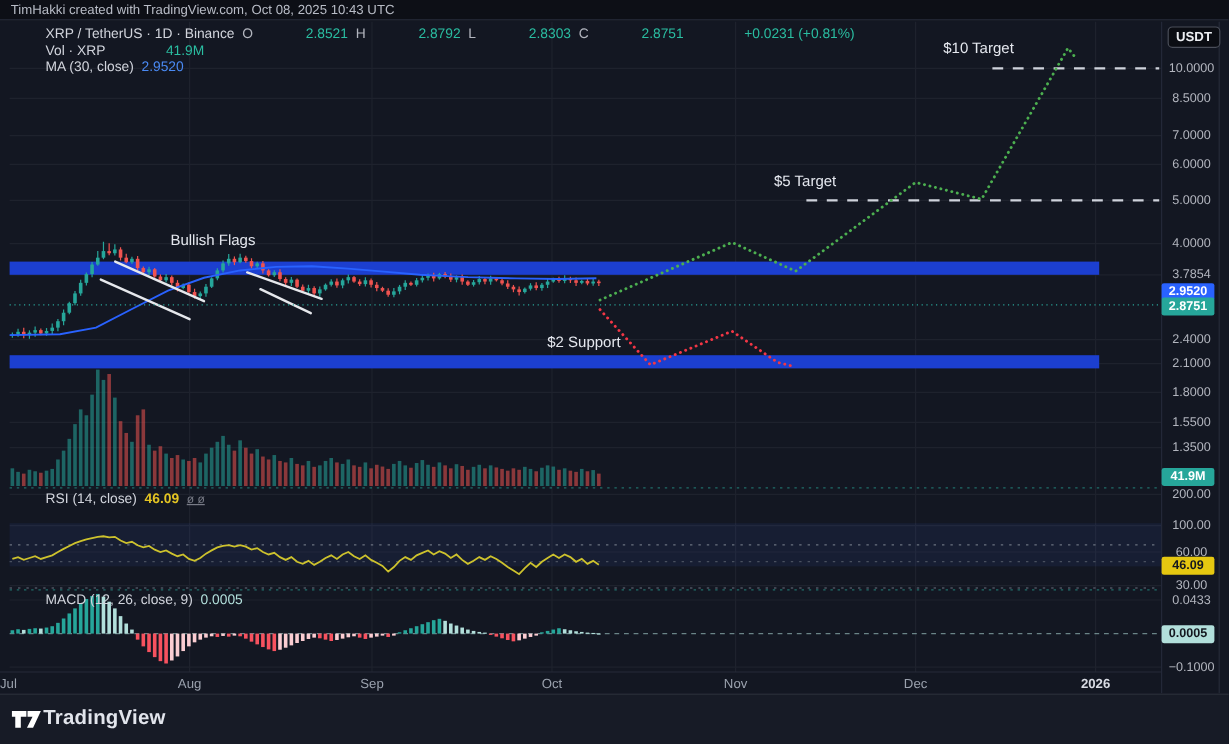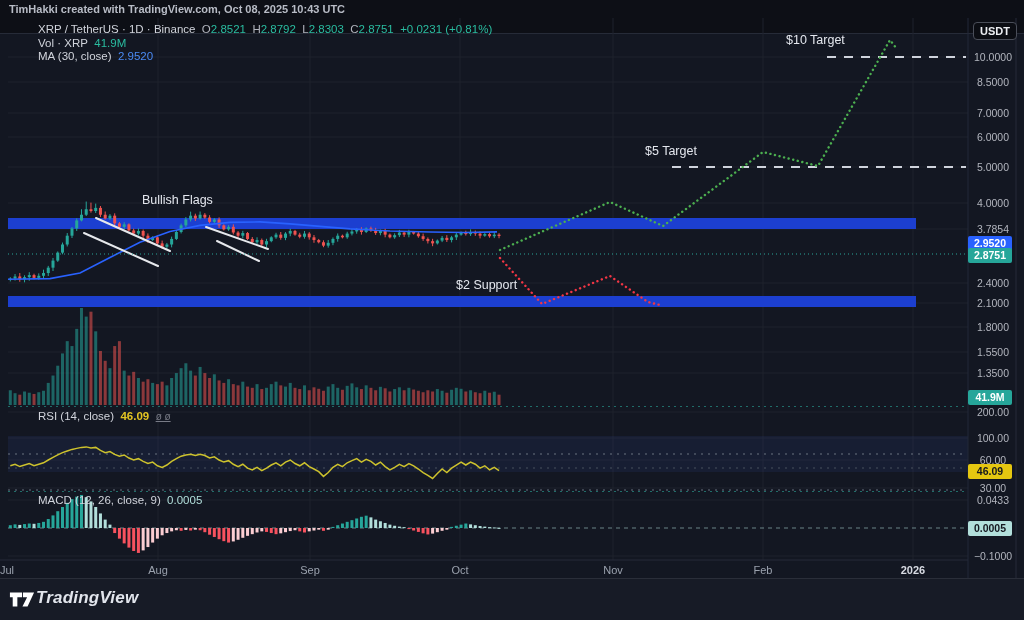--- a/index.html
+++ b/index.html
@@ -1,31 +1,31 @@
 <!DOCTYPE html>
 <html><head>
 <meta charset="utf-8">
 <style>
   * { margin:0; padding:0; box-sizing:border-box; }
   html,body { width:1024px; height:620px; overflow:hidden; background:#131722;
               font-family:"Liberation Sans", sans-serif; }
   #stage { position:relative; width:1024px; height:620px; }
 
   
-  #topbar { position:absolute; left:0; top:0; width:1024px; height:34px;
+  #topbar { position:absolute; left:0; top:0; width:1024px; height:17px;
             background:#0d0f16; border-bottom:1px solid #262b38;
-            color:#b8bcc6; font-size:11px; font-weight:bold; line-height:18px; padding-left:9px; }
+            color:#b8bcc6; font-size:11px; font-weight:normal; line-height:18px; padding-left:9px; }
 
   
   #chart { position:absolute; left:0; top:18px; width:1024px; height:560px; }
   #chart-svg { position:absolute; left:0; top:0; }
 
   .legend { position:absolute; font-size:11.5px; color:#d1d4dc; white-space:nowrap; z-index:5; }
   .legend .dim { color:#b2b5be; }
-  .legend .up { color:#2abda1; }
+  .legend .up { color:#2abda1;padding-left:44px; }
   .legend .blue { color:#4a8af4; }
   .legend .yellow { color:#e3c423; font-weight:bold; }
   .legend .teal { color:#b2dfdb; }
   .legend .ghost { color:#787b86; font-size:10px;text-decoration:underline; }
 
   
   #right-axis { position:absolute; left:968px; top:0; width:56px; height:560px; z-index:4; }
   .axis-label { position:absolute; left:2px; width:46px; text-align:center;
                 font-size:10.5px; color:#b2b5be; }
   .badge { position:absolute; left:0; width:44px; height:15px; border-radius:2px;
@@ -39,21 +39,21 @@
 
   .anno { position:absolute; color:#e4e7ee; font-size:12.5px; z-index:5; white-space:nowrap; }
 
   #usdt-btn { position:absolute; left:973px; top:4px; width:44px; height:18px; z-index:7;
               background:#0b0d13; border:1px solid #4a4e59; border-radius:4px;
               color:#eceef2; font-size:11px; font-weight:bold; line-height:16px;
               text-align:center; font-family:"Liberation Sans", sans-serif; }
 
   
   #footer { position:absolute; left:0; top:578px; width:1024px; height:42px;
-            background:#171b26; border-top:1px solid #2a2e39;font-style:italic; }
+            background:#171b26; border-top:1px solid #2a2e39; }
   #footer .brand { position:absolute; left:36px; top:9px; color:#e2e5ec;
                    font-size:17px; font-weight:bold; letter-spacing:.2px; }
   #footer svg { position:absolute; left:9px; top:9px; }
 </style>
 </head>
 <body>
 
 <div id="stage">
 
   <div id="topbar">
@@ -597,21 +597,21 @@
         <div class="badge" style="top: 371.5px; background: rgb(38, 166, 154); color: rgb(255, 255, 255);">41.9M</div>
         <div class="badge" style="top: 445.5px; background: rgb(229, 199, 16); color: rgb(20, 23, 31);">46.09</div>
         <div class="badge" style="top: 502.5px; background: rgb(178, 223, 219); color: rgb(20, 23, 31);">0.0005</div>
       </div>
     <div id="time-axis">
         <div class="month" style="left: -15px;">Jul</div>
         <div class="month" style="left: 136px;">Aug</div>
         <div class="month" style="left: 288px;">Sep</div>
         <div class="month" style="left: 438px;">Oct</div>
         <div class="month" style="left: 591px;">Nov</div>
-        <div class="month" style="left: 741px;">Feb</div>
+        <div class="month" style="left: 741px;">Dec</div>
         <div class="month bold" style="left: 891px;">2026</div>
       </div>
 
     <button id="usdt-btn">USDT</button>
   </div>
 
   <div id="footer">
     <svg width="26" height="24" viewBox="0 0 28 24">
       <path fill="#ffffff" d="M1 4 H14 V9 H9 V19 H4 V9 H1 Z"></path>
       <path fill="#ffffff" d="M15 4 H27 L20 19 H14.5 L19.5 9 H15 Z"></path>

